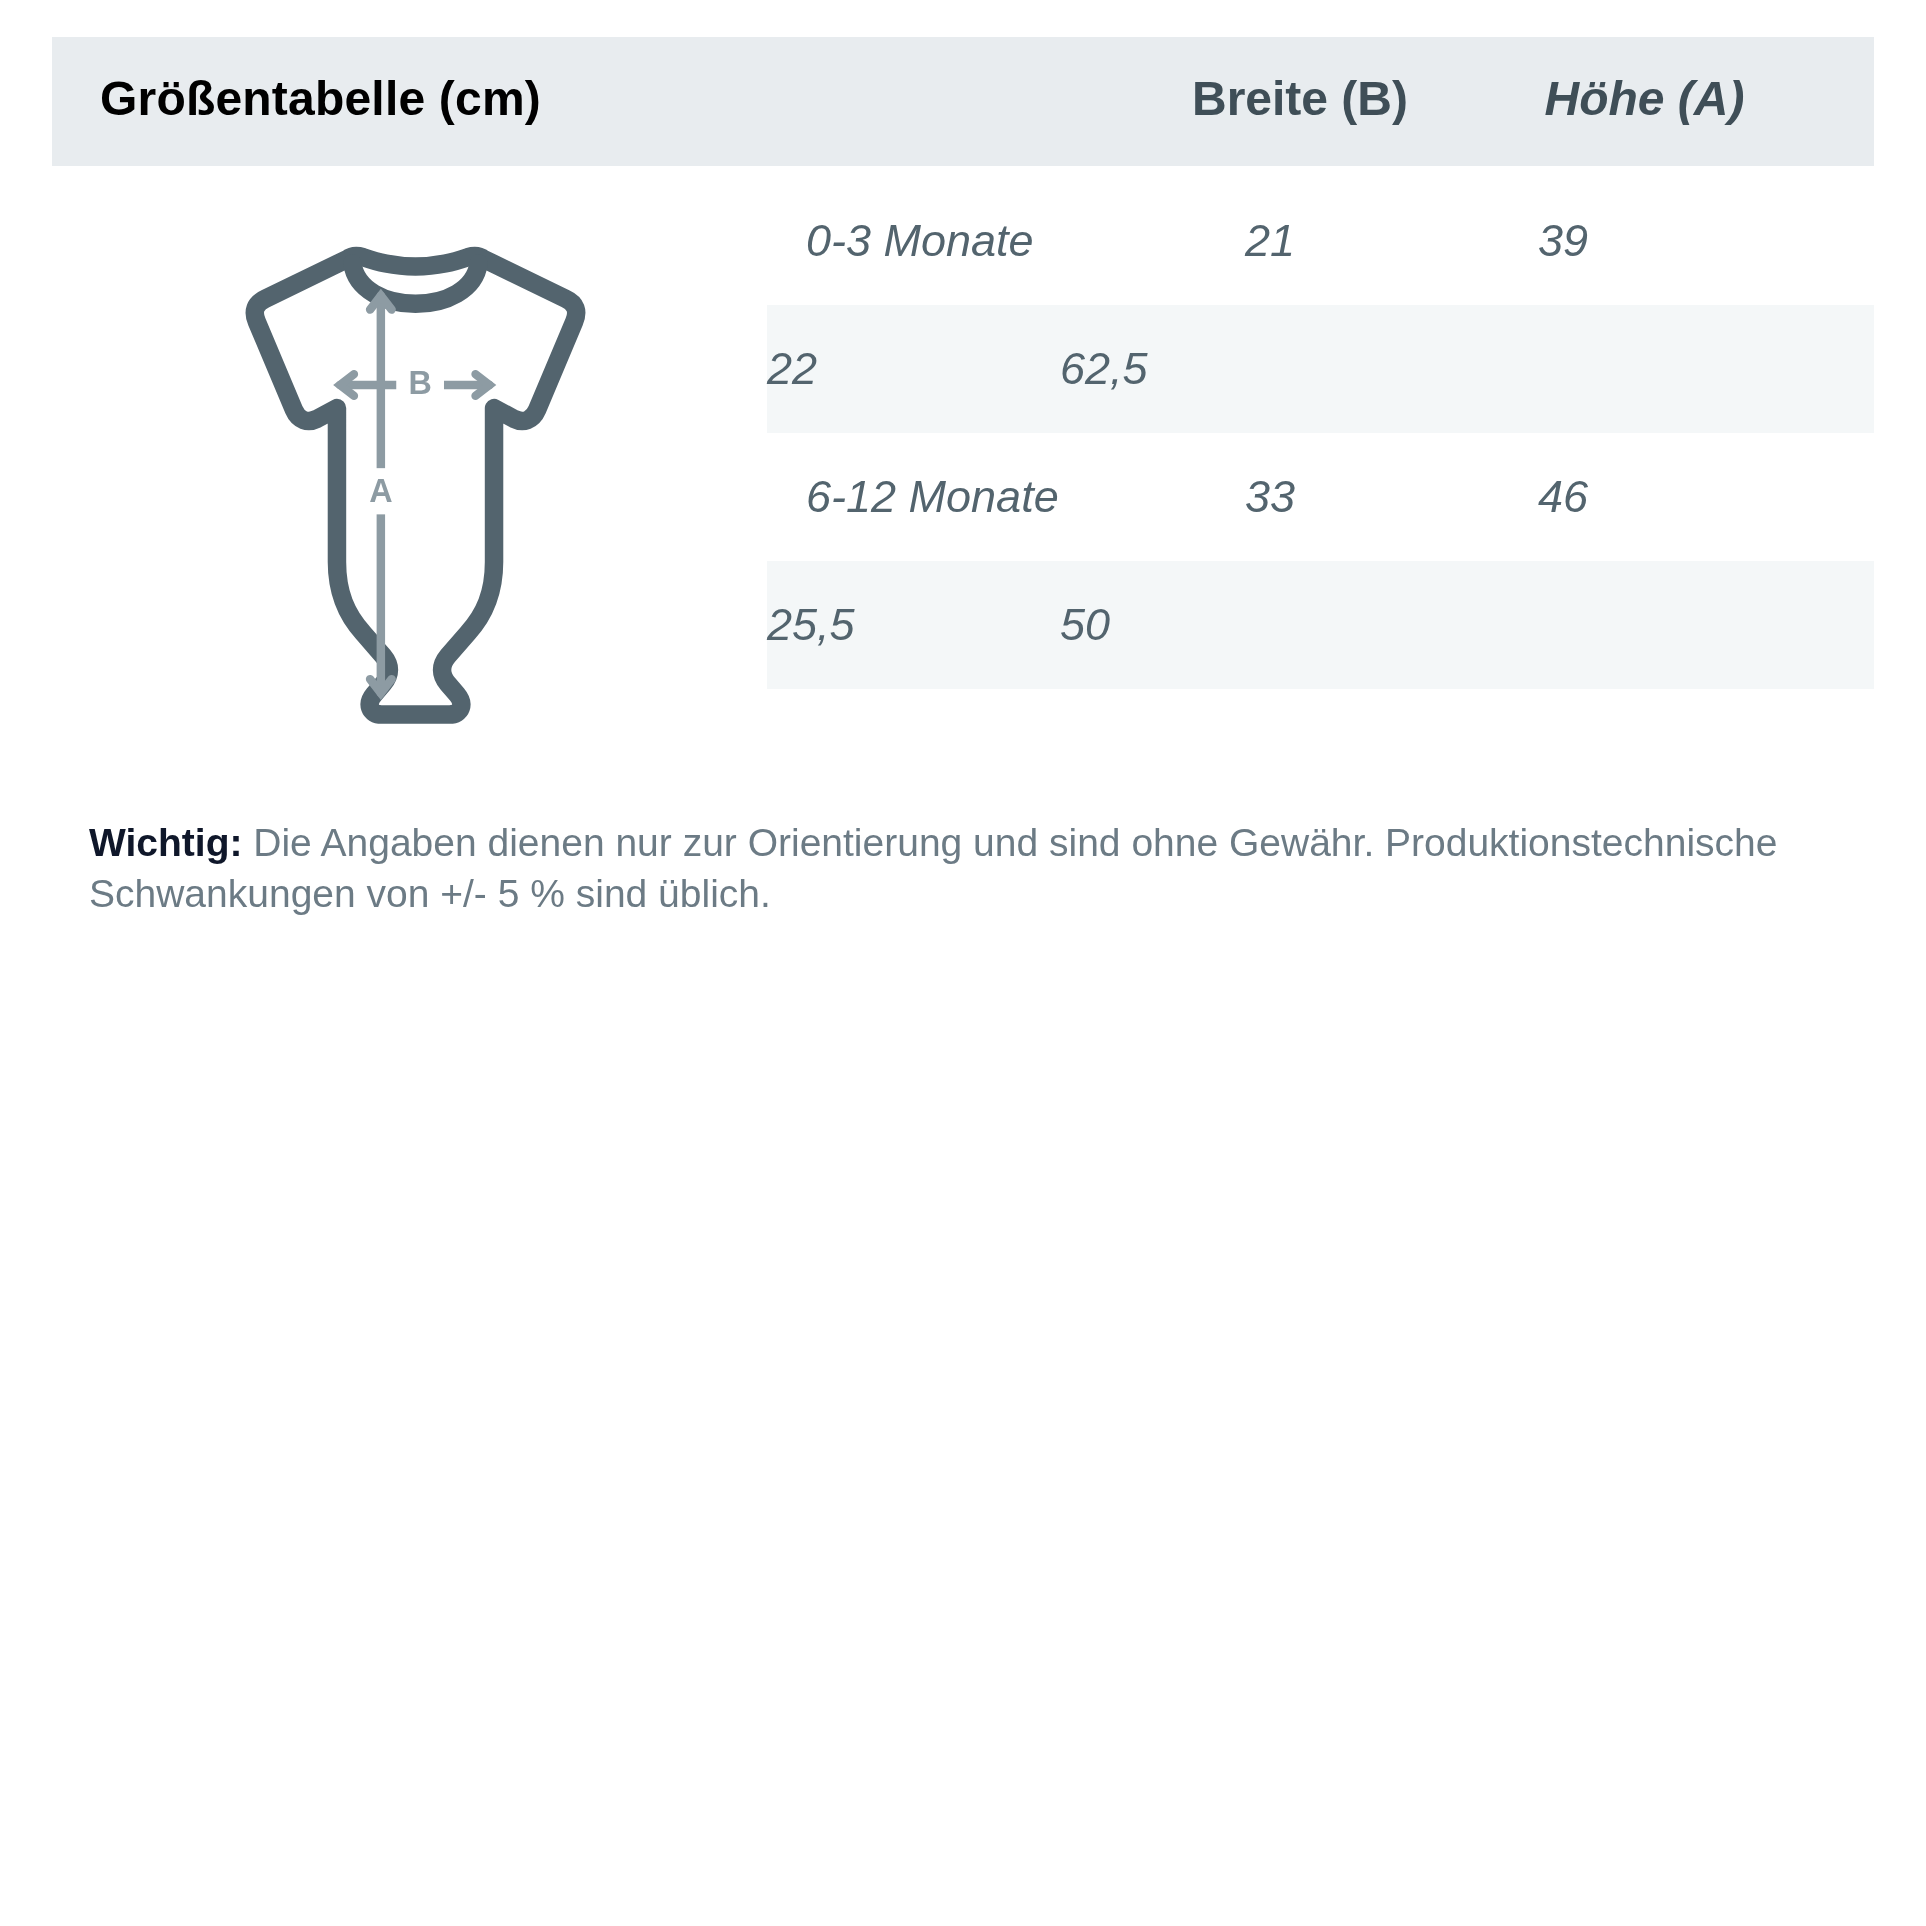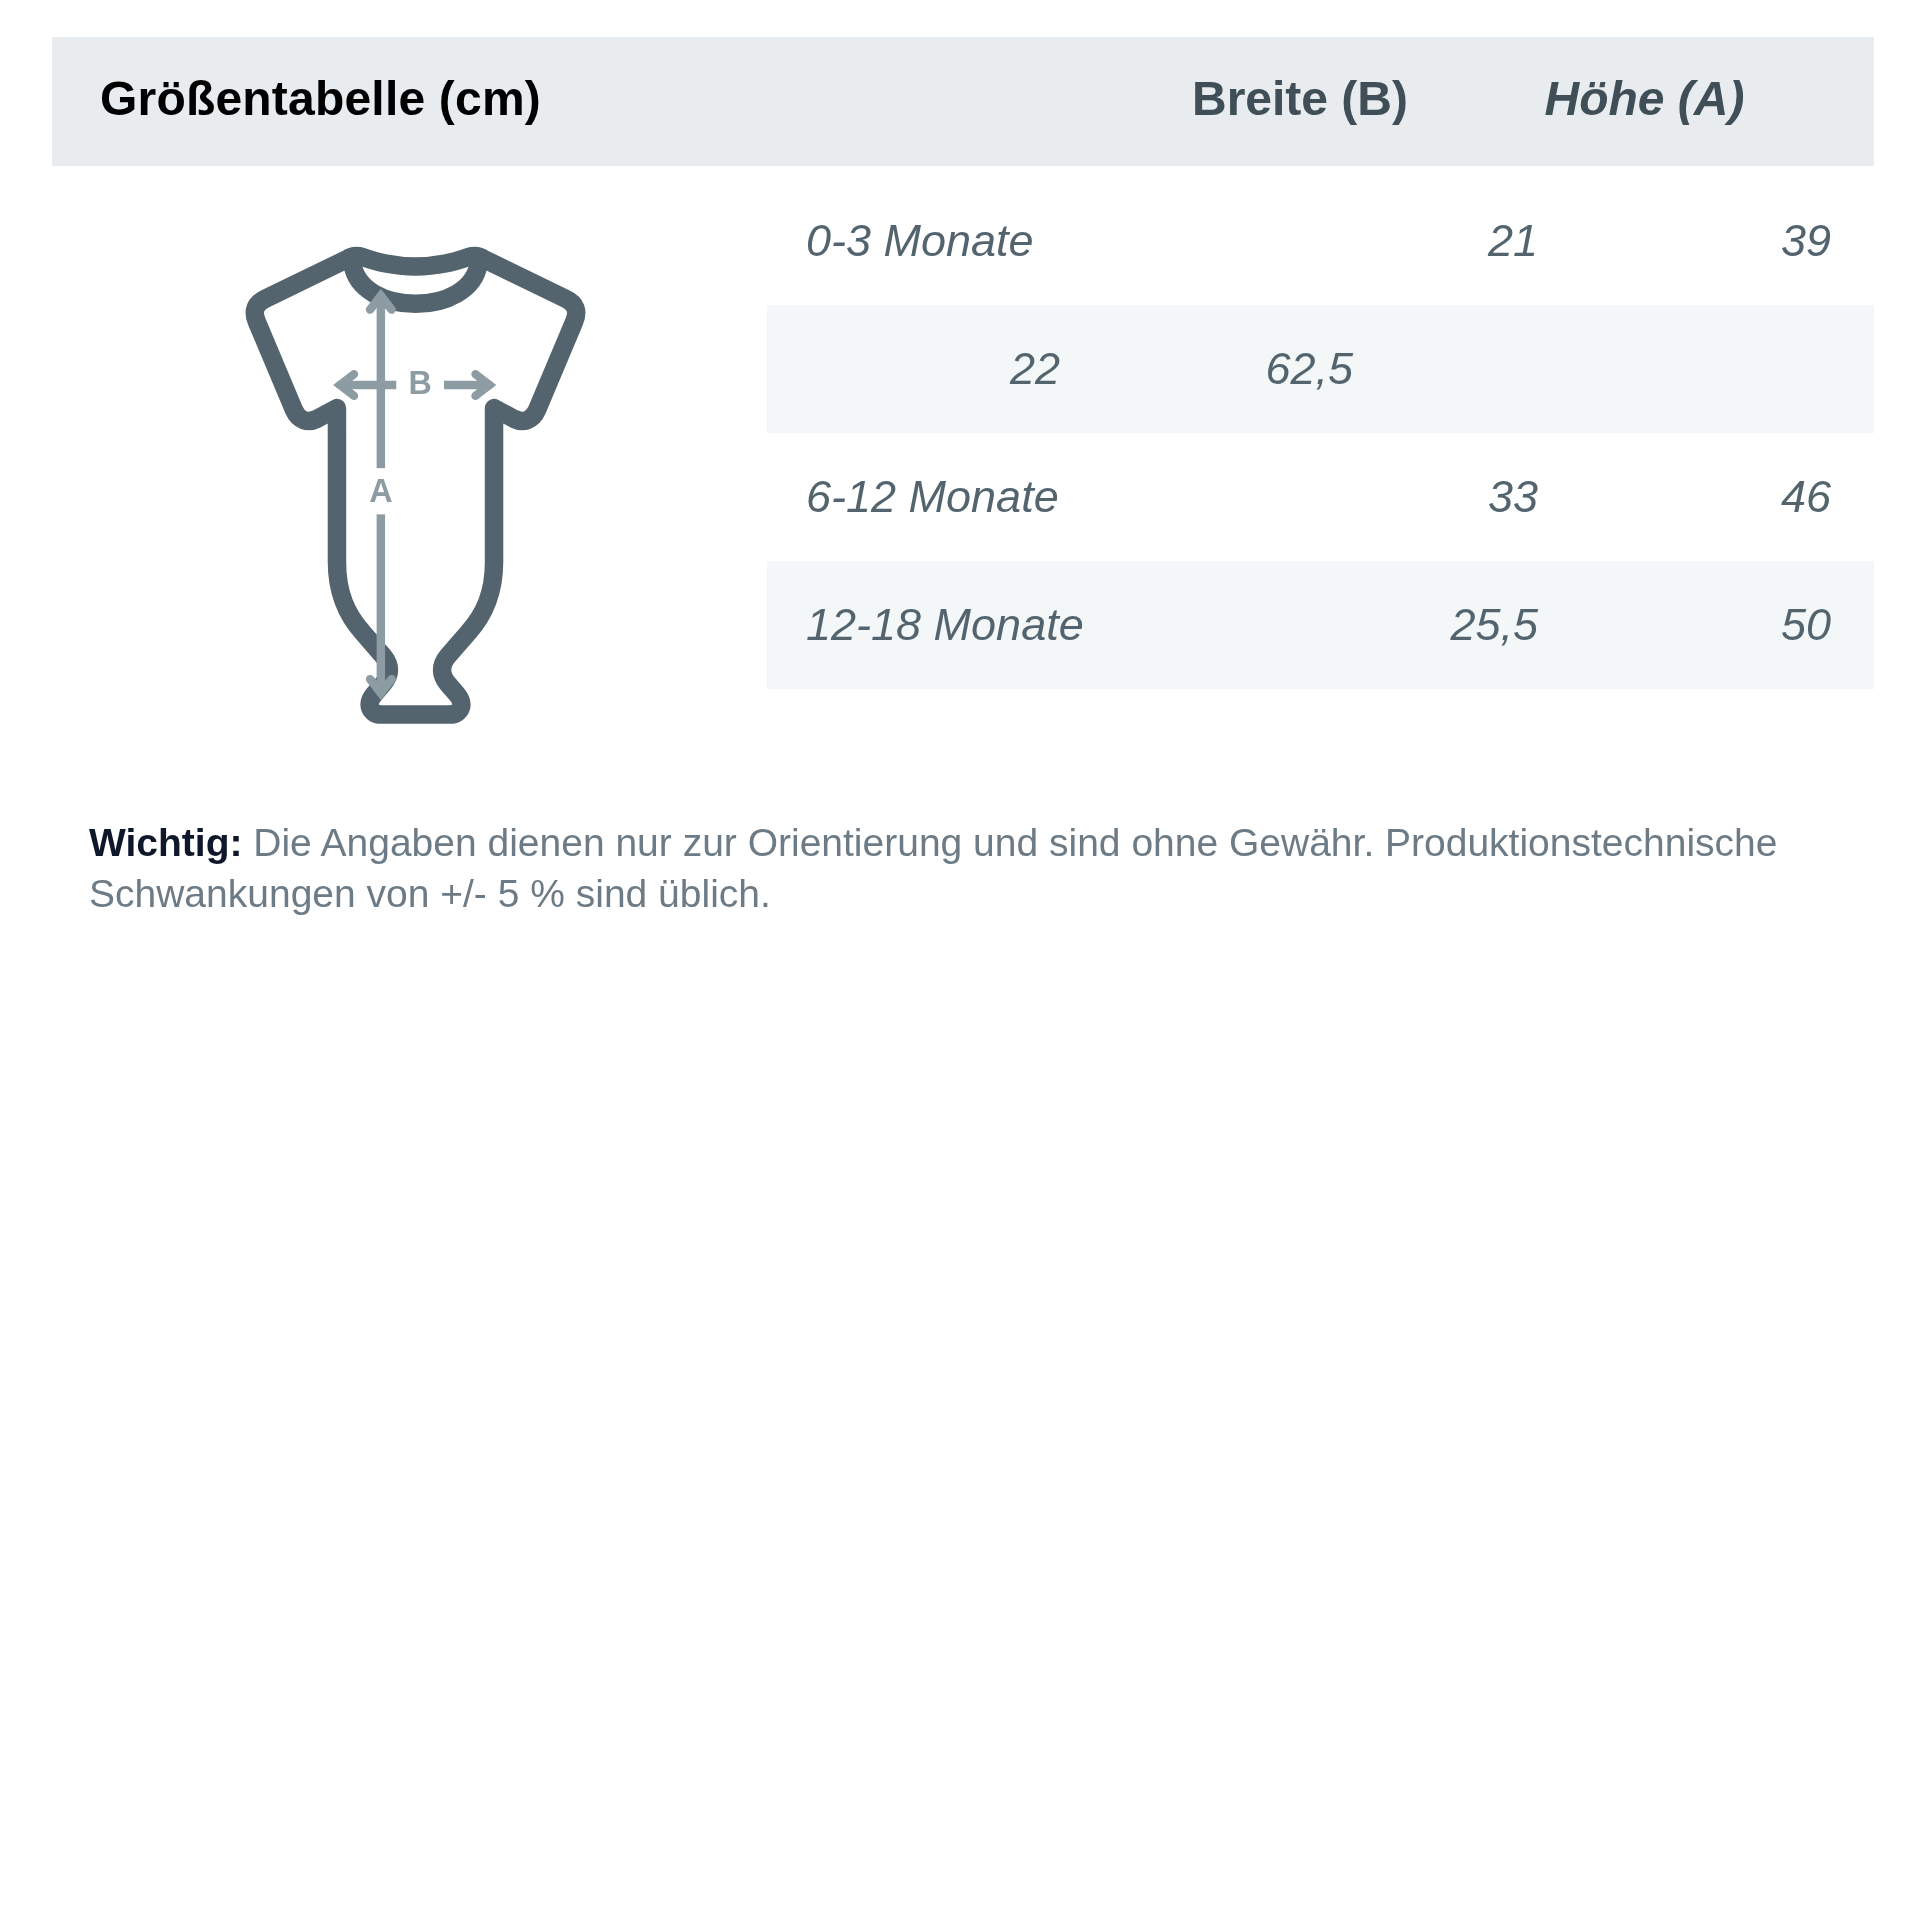--- a/index.html
+++ b/index.html
@@ -72,21 +72,21 @@
   .cell-size {
     width: 478px;
     padding-left: 39px;
     box-sizing: border-box;
     font-size: 45px;
     color: #53646e;
     white-space: nowrap;
   }
   .cell-num {
     width: 293px;
-    text-align: right;
+    text-align: left;
     font-size: 45px;
     color: #53646e;
     white-space: nowrap;
   }
 
   
   .garment {
     position: absolute;
     left: 146px;
     top: 231px;
@@ -184,21 +184,20 @@
       <div class="cell-num">62,5</div>
     </div>
 
     <div class="row">
       <div class="cell-size">6-12 Monate</div>
       <div class="cell-num">33</div>
       <div class="cell-num">46</div>
     </div>
 
     <div class="row alt">
-      <div class="cell-size">12-18 Monate</div>
       <div class="cell-num">25,5</div>
       <div class="cell-num">50</div>
     </div>
 
   </div>
 
   <div class="note">
     <b>Wichtig:</b><span> Die Angaben dienen nur zur Orientierung und sind ohne Gewähr. Produktionstechnische Schwankungen von +/- 5 % sind üblich.</span>
   </div>
 

